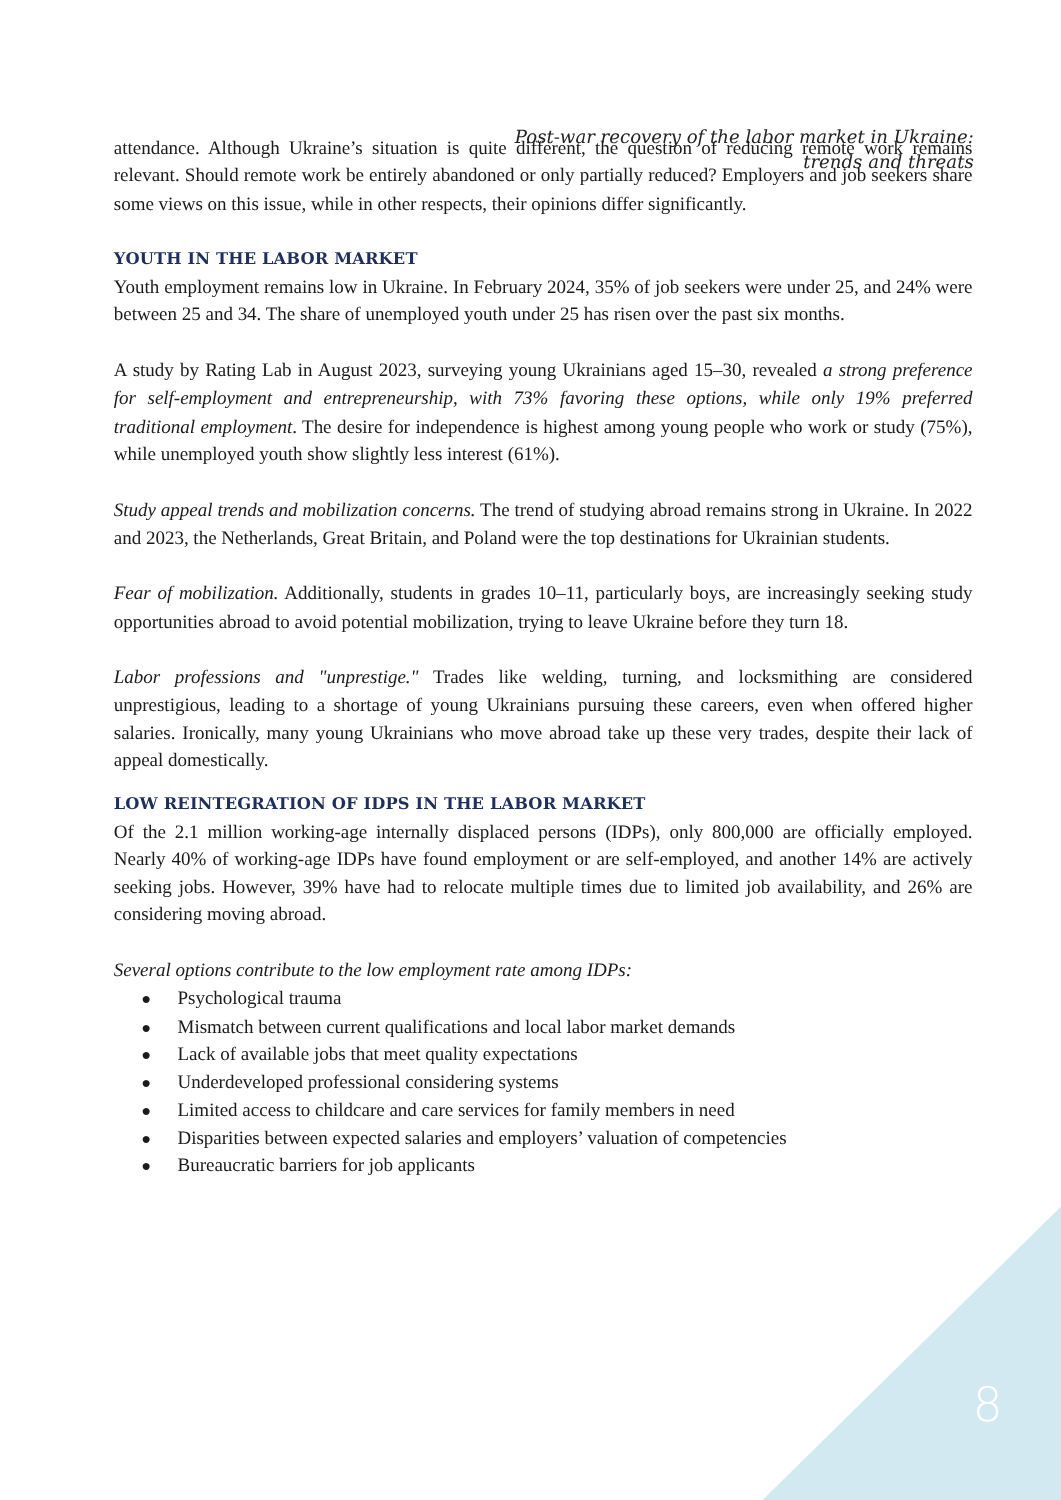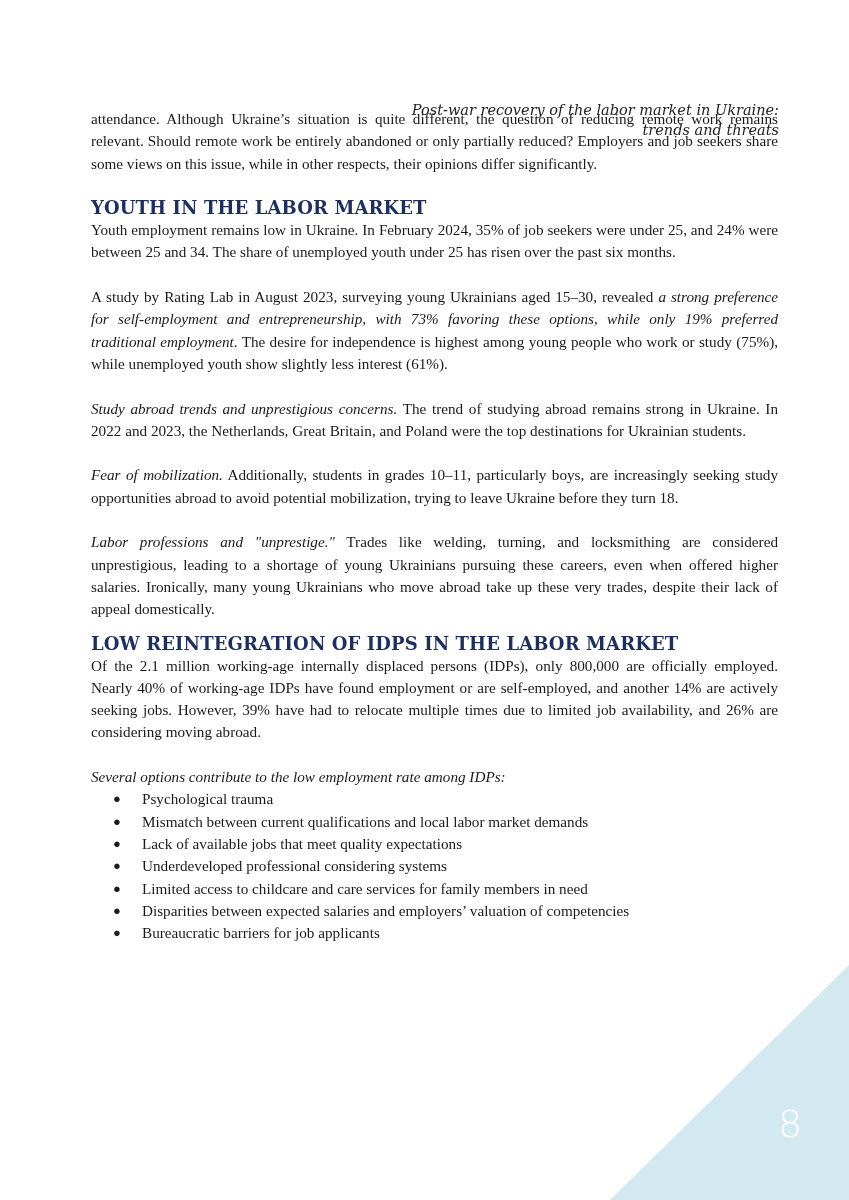--- a/index.html
+++ b/index.html
@@ -19,21 +19,21 @@
     margin-top: 48px;
   }
   .content {
     position: absolute; left: 91px; top: 108px; width: 687px;
     font-size: 15.2px; line-height: 22.3px; text-align: justify;
     font-family: "Liberation Serif", "DejaVu Serif", serif;
   }
   .content p { margin: 0 0 22.3px 0; font-family: Liberation Serif, serif; }
   .content p.tight { margin-bottom: 0; }
   h2 {
-    margin: 0; font-size: 18px; line-height: 22px; font-weight: bold;
+    margin: 0; font-size: 13px; line-height: 22px; font-weight: bold;
     color: #1f2f5c; letter-spacing: 0.1px;
     font-family: "DejaVu Serif", "Liberation Serif", serif;
   }
   em { font-style: italic; }
   ul.factors { list-style: none; margin: 0; padding: 0; }
   ul.factors li { position: relative; padding-left: 51px; text-align: left; }
   ul.factors li .bullet {
     position: absolute; left: 22px; top: 0; font-size: 13px;
   }
   .page-number {
@@ -54,21 +54,21 @@
 </div>
 
 <div class="content">
   <p>attendance. Although Ukraine’s situation is quite different, the question of reducing remote work remains relevant. Should remote work be entirely abandoned or only partially reduced? Employers and job seekers share some views on this issue, while in other respects, their opinions differ significantly.</p>
 
   <h2>YOUTH IN THE LABOR MARKET</h2>
   <p>Youth employment remains low in Ukraine. In February 2024, 35% of job seekers were under 25, and 24% were between 25 and 34. The share of unemployed youth under 25 has risen over the past six months.</p>
 
   <p><span>A study by Rating Lab in August 2023, surveying young Ukrainians aged 15–30, revealed </span><em>a strong preference for self-employment and entrepreneurship, with 73% favoring these options, while only 19% preferred traditional employment</em><span>. The desire for independence is highest among young people who work or study (75%), while unemployed youth show slightly less interest (61%).</span></p>
 
-  <p><em>Study abroad trends and unprestigious concerns.</em><span> The trend of studying abroad remains strong in Ukraine. In 2022 and 2023, the Netherlands, Great Britain, and Poland were the top destinations for Ukrainian students.</span></p>
+  <p><em>Study appeal trends and mobilization concerns.</em><span> The trend of studying abroad remains strong in Ukraine. In 2022 and 2023, the Netherlands, Great Britain, and Poland were the top destinations for Ukrainian students.</span></p>
 
   <p><em>Fear of mobilization.</em><span> Additionally, students in grades 10–11, particularly boys, are increasingly seeking study opportunities abroad to avoid potential mobilization, trying to leave Ukraine before they turn 18.</span></p>
 
   <p style="margin-bottom:12px"><em>Labor professions and "unprestige."</em><span> Trades like welding, turning, and locksmithing are considered unprestigious, leading to a shortage of young Ukrainians pursuing these careers, even when offered higher salaries. Ironically, many young Ukrainians who move abroad take up these very trades, despite their lack of appeal domestically.</span></p>
 
   <h2>LOW REINTEGRATION OF IDPS IN THE LABOR MARKET</h2>
   <p>Of the 2.1 million working-age internally displaced persons (IDPs), only 800,000 are officially employed. Nearly 40% of working-age IDPs have found employment or are self-employed, and another 14% are actively seeking jobs. However, 39% have had to relocate multiple times due to limited job availability, and 26% are considering moving abroad.</p>
 
   <p class="tight"><em>Several options contribute to the low employment rate among IDPs:</em></p>
   <ul class="factors">

